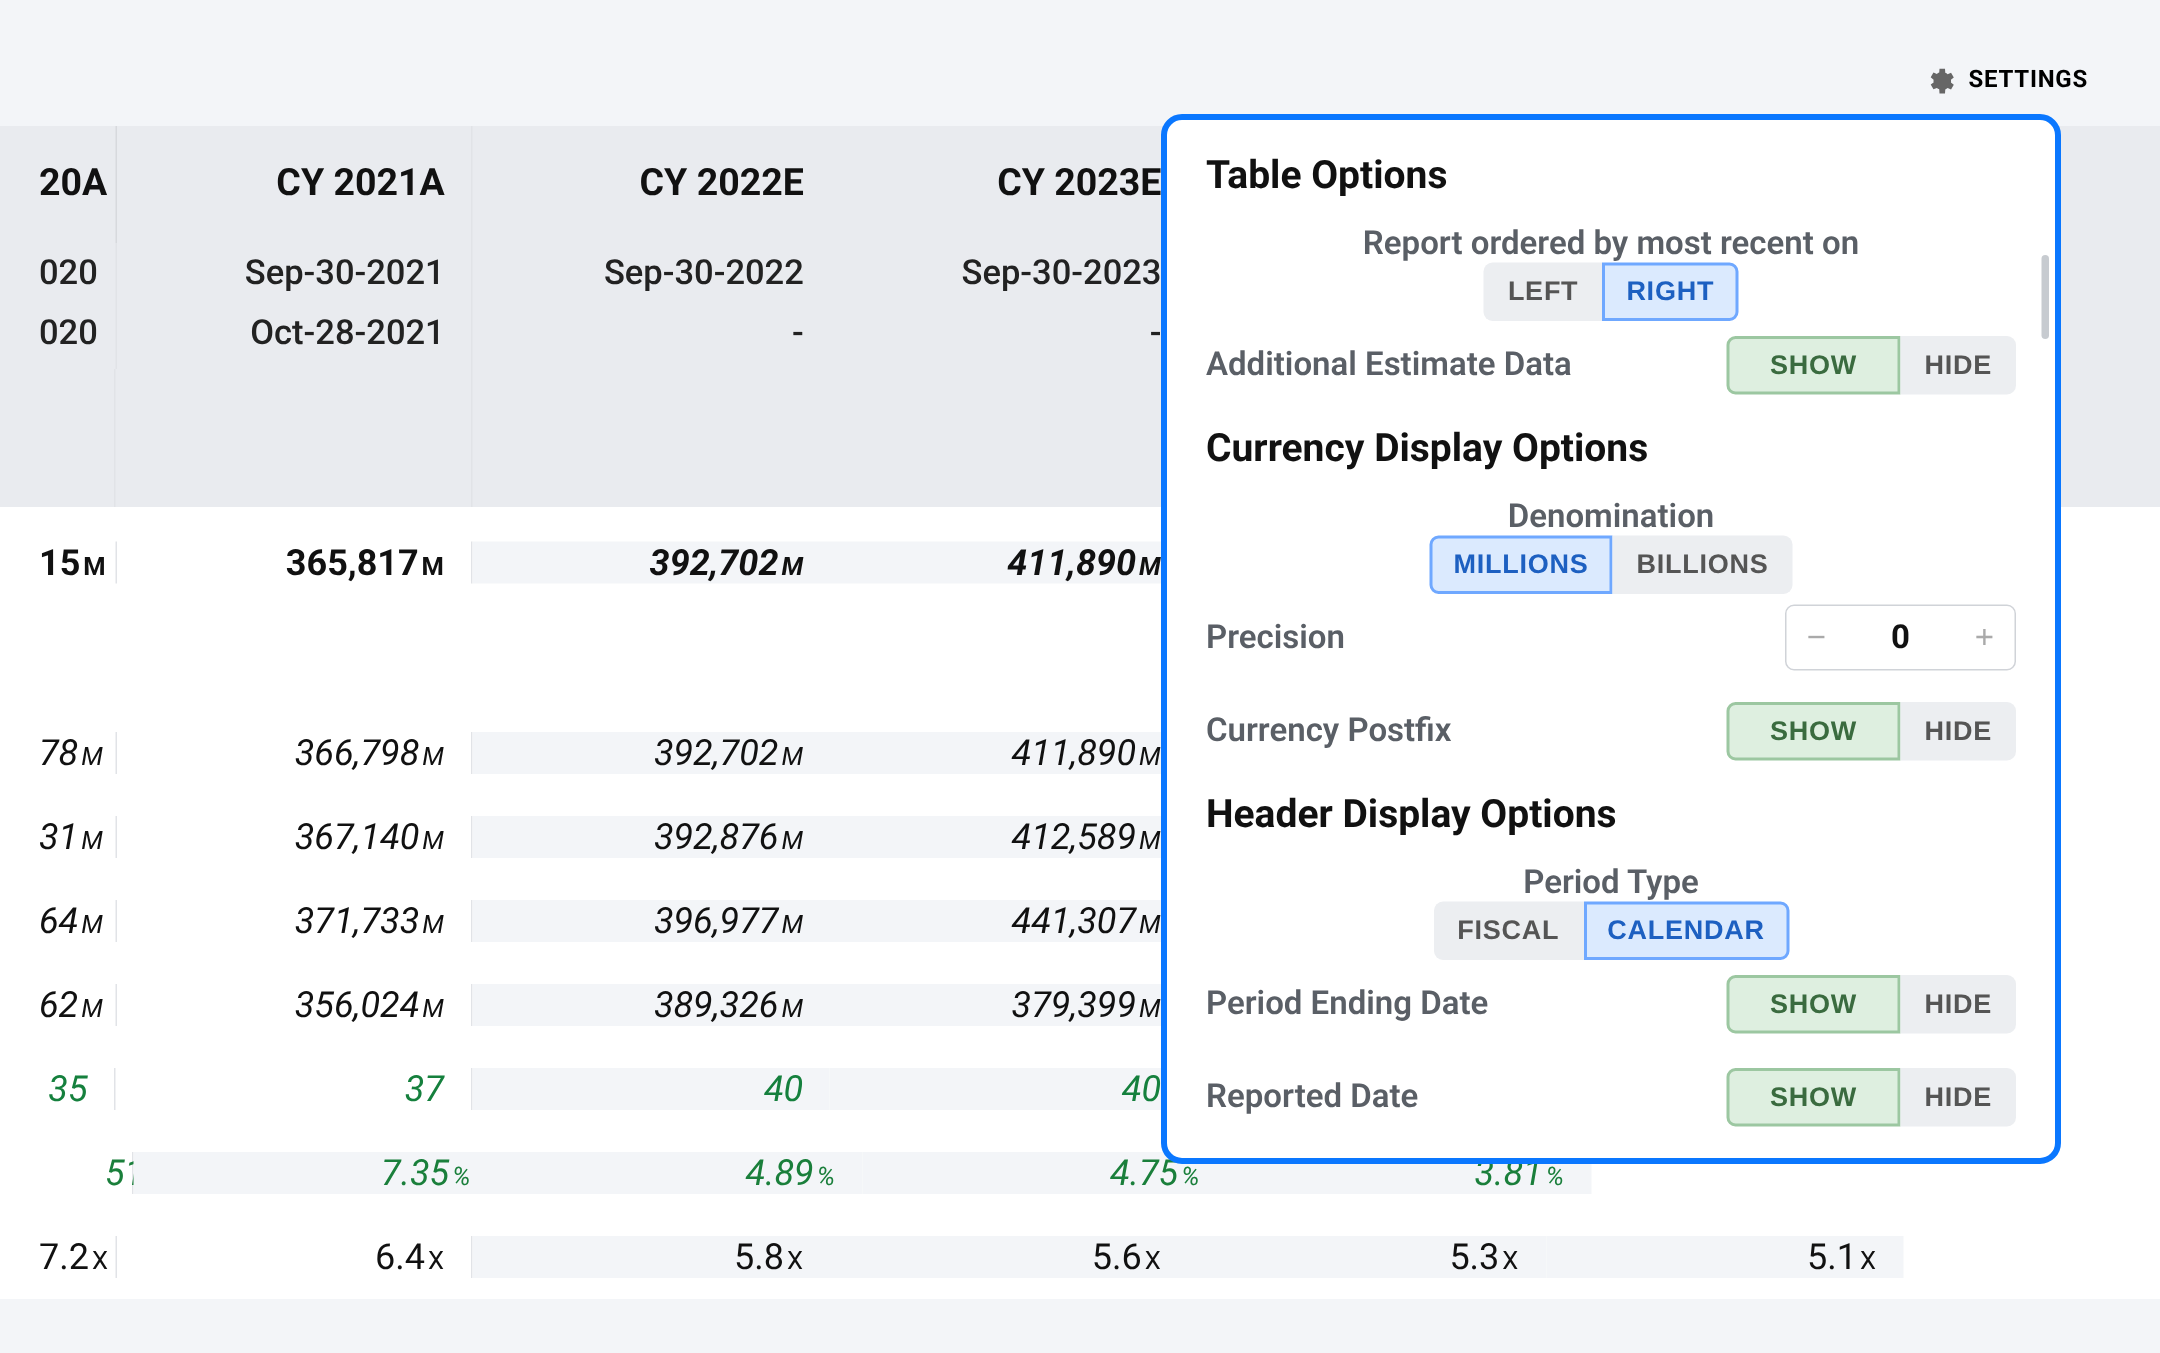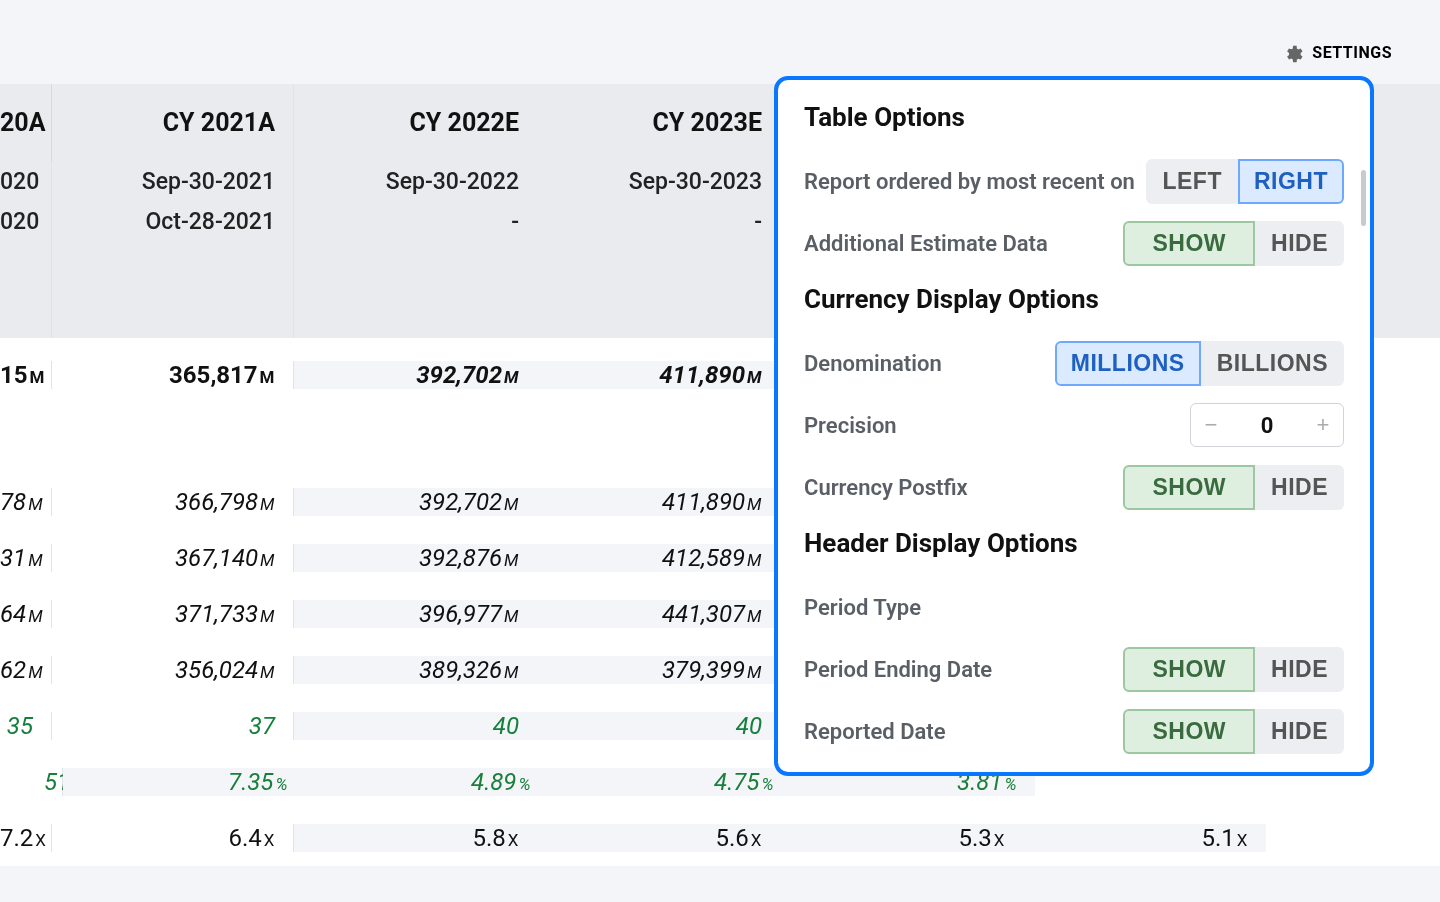--- a/index.html
+++ b/index.html
@@ -9,21 +9,21 @@
   .settings-bar { display: flex; justify-content: flex-end; align-items: center; padding: 0 48px; height: 60px; }
   .settings-btn { display: flex; gap: 8px; color: #000000; font-weight: 700; letter-spacing: 0.5px; cursor: pointer; }
   .settings-btn .gears { position: relative; width: 22px; height: 22px; }
   
   .table-area { position: relative; }
   
   .header-block { background: #e9ebef; }
   .row { display: flex; }
   .cell { text-align: right; padding-right: 18px; }
   
-  .c0 { width: 52px; }
+  .c0 { width: 52px; margin-left: 26px; }
   .c1 { width: 242px; }
   .c2 { width: 243px; }
   .c3 { width: 243px; }
   .c4 { width: 243px; }
   .c5 { width: 243px; }
   .c6 { width: 174px; }
   
   .hdr-year { font-weight: 700; font-size: 25px; color: #111; height: 78px; line-height: 78px; }
   .hdr-year.c0 { height: 78px; line-height: 78px; border-right: 1px solid #d7d9dd; }
   .hdr-date { font-size: 23px; color: #222; height: 40px; line-height: 40px; font-weight: 500; }
@@ -51,27 +51,27 @@
     right: 66px;
     width: 600px;
     height: 700px;
     background: #fff;
     border: 4px solid #0a77ff;
     border-radius: 14px;
     padding: 22px 26px 0 26px;
     overflow: hidden;
   }
   .panel h2 { font-size: 26px; font-weight: 700; color: #111; margin-bottom: 18px; }
-  .panel h2 + .opt-row { margin-top: 8px; }
+  .panel h2 + .opt-row { margin-top: 8px; flex-direction: column; }
   .opt-row { display: flex; align-items: center; justify-content: space-between; height: 62px; }
   .opt-label { font-size: 22px; font-weight: 600; color: #5a5f66; }
   
   .seg { display: flex; gap: 0; }
   .seg button {
-    font-size: 23px; font-weight: 700; letter-spacing: 0.5px;
+    font-size: 18px; font-weight: 700; letter-spacing: 0.5px;
     padding: 9px 16px; border: none; background: #eceef1; color: #555;
     cursor: pointer;
   }
   .seg button:first-child { border-radius: 6px 0 0 6px; }
   .seg button:last-child { border-radius: 0 6px 6px 0; }
   .seg button.active-blue { background: #dbeafe; color: #1d60c1; border: 2px solid #6fa8ff; padding: 7px 14px; }
   .seg button.active-green { background: #deefe0; color: #3a6b3f; border: 2px solid #9cc7a1; padding: 7px 27px; }
   
   .stepper { display: flex; align-items: center; border: 1px solid #d0d3d8; border-radius: 6px; height: 44px; width: 154px; }
   .stepper button { width: 40px; height: 100%; background: none; border: none; font-size: 22px; color: #aaa; cursor: pointer; }
@@ -267,20 +267,24 @@
       <button class="active-green">SHOW</button>
       <button>HIDE</button>
     </div>
   </div>
 
   <div class="section-gap"></div>
   <h2>Header Display Options</h2>
 
   <div class="opt-row">
     <div class="opt-label">Period Type</div>
+    <div class="seg">
+      <button>FISCAL</button>
+      <button class="active-blue">CALENDAR</button>
+    </div>
   </div>
 
   <div class="opt-row">
     <div class="opt-label">Period Ending Date</div>
     <div class="seg">
       <button class="active-green">SHOW</button>
       <button>HIDE</button>
     </div>
   </div>
 

